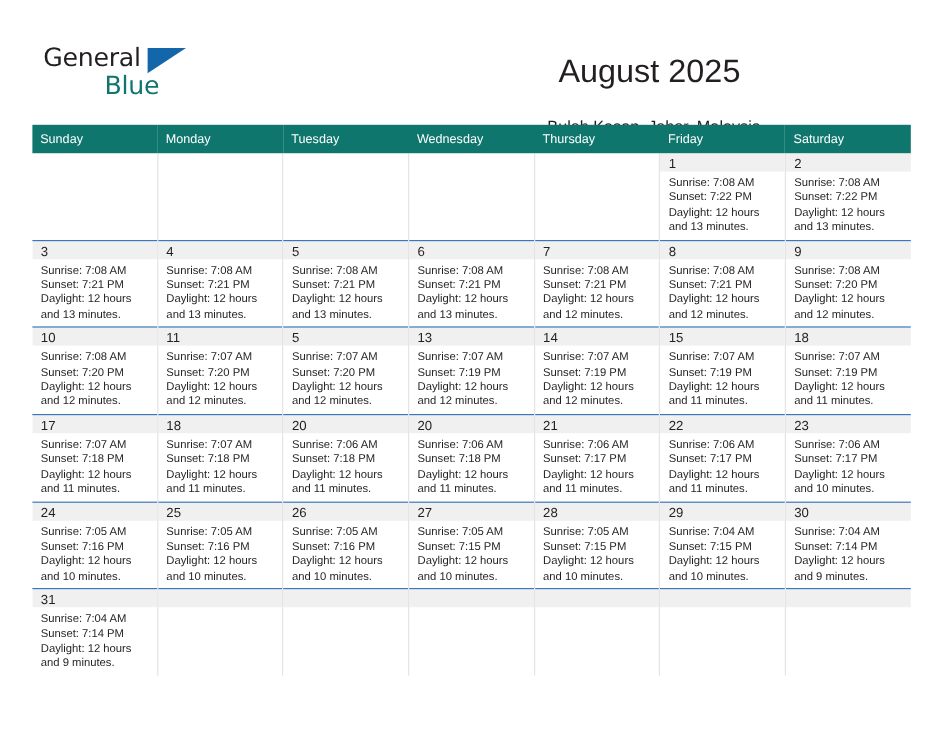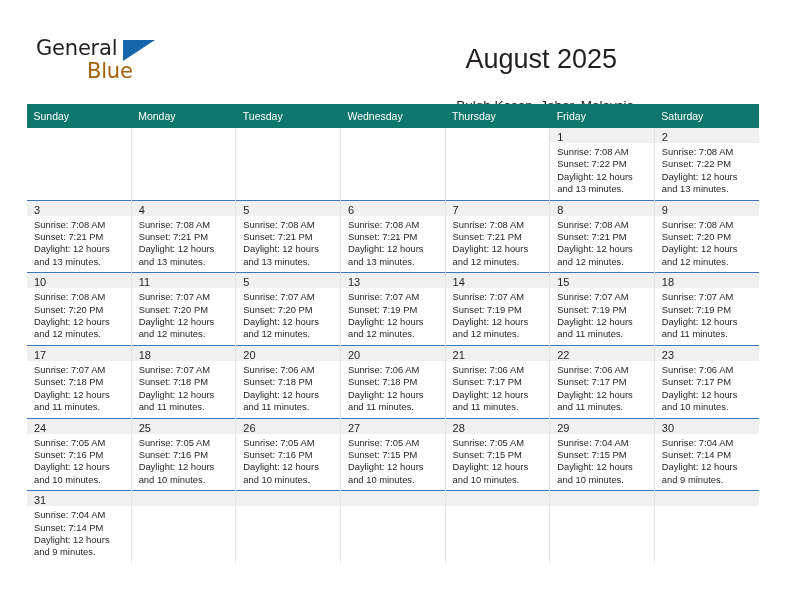--- a/index.html
+++ b/index.html
@@ -43,21 +43,21 @@
     color: #231f20;
     letter-spacing: -0.2px;
     line-height: 1;
     position: absolute;
     left: 2px;
     top: 2px;
   }
   .brand-blue {
     font-family: "DejaVu Sans", sans-serif;
     font-size: 21px;
-    color: #a16207;
+    color: #0f766e;
     letter-spacing: -0.2px;
     line-height: 1;
     position: absolute;
     left: 53px;
     top: 25px;
   }
   .brand-triangle {
     position: absolute;
     left: 89px;
     top: 4px;

